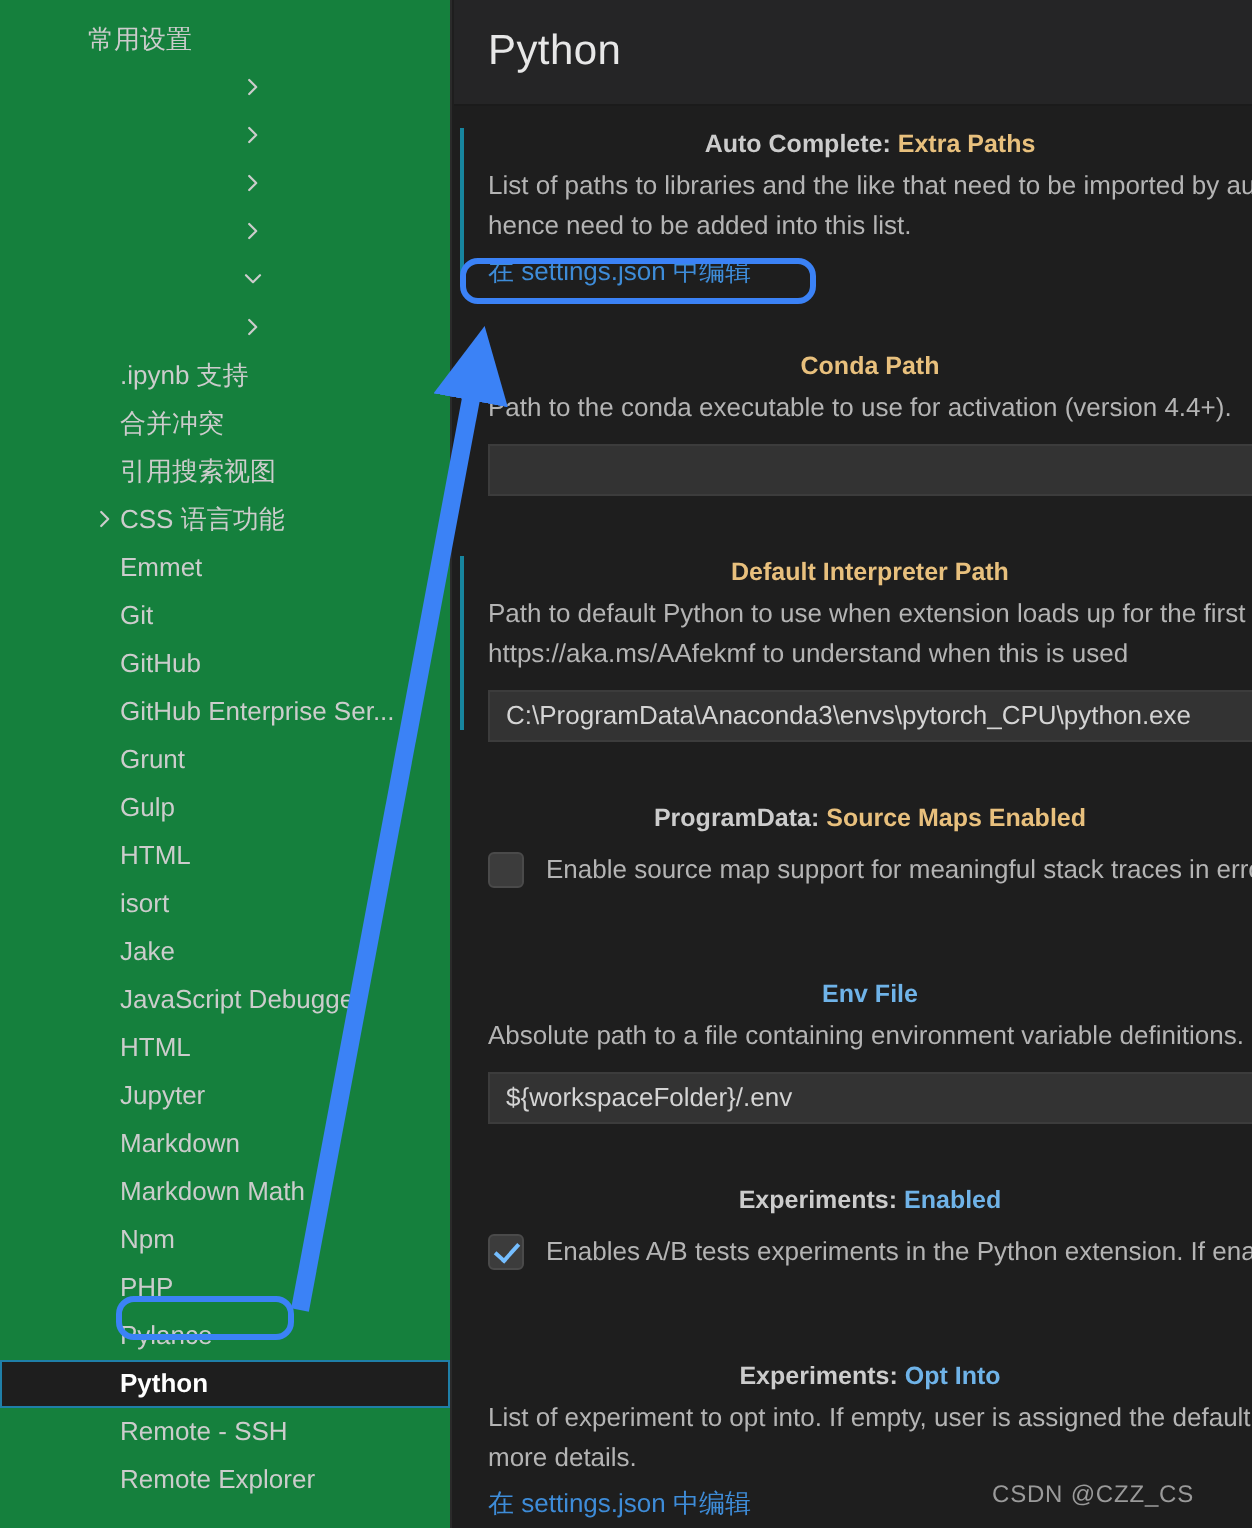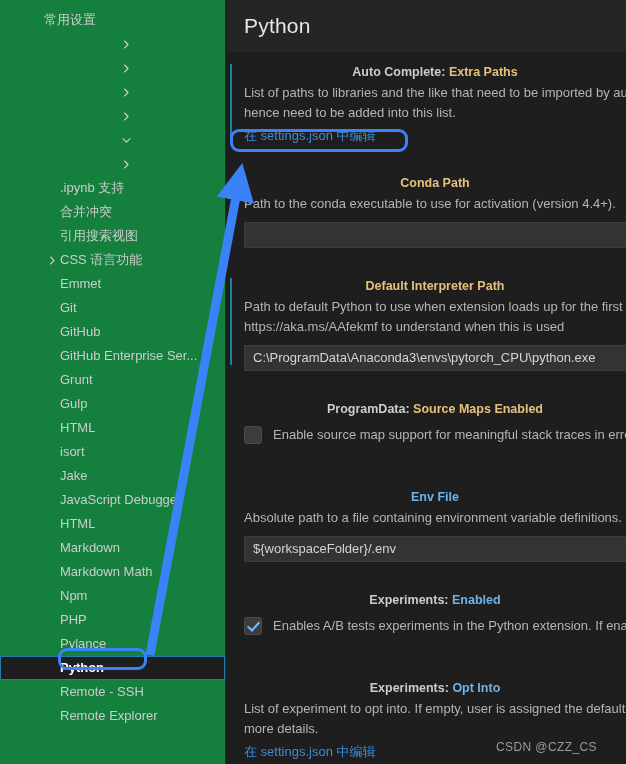--- a/index.html
+++ b/index.html
@@ -312,20 +312,23 @@
       <div class="toc-row lvl1">
         <span class="toc-label">Jake</span>
       </div>
       <div class="toc-row lvl1">
         <span class="toc-label">JavaScript Debugger</span>
       </div>
       <div class="toc-row lvl1">
         <span class="toc-label">HTML</span>
       </div>
       <div class="toc-row lvl1">
+        <span class="toc-label">Jupyter</span>
+      </div>
+      <div class="toc-row lvl1">
         <span class="toc-label">Markdown</span>
       </div>
       <div class="toc-row lvl1">
         <span class="toc-label">Markdown Math</span>
       </div>
       <div class="toc-row lvl1">
         <span class="toc-label">Npm</span>
       </div>
       <div class="toc-row lvl1">
         <span class="toc-label">PHP</span>

